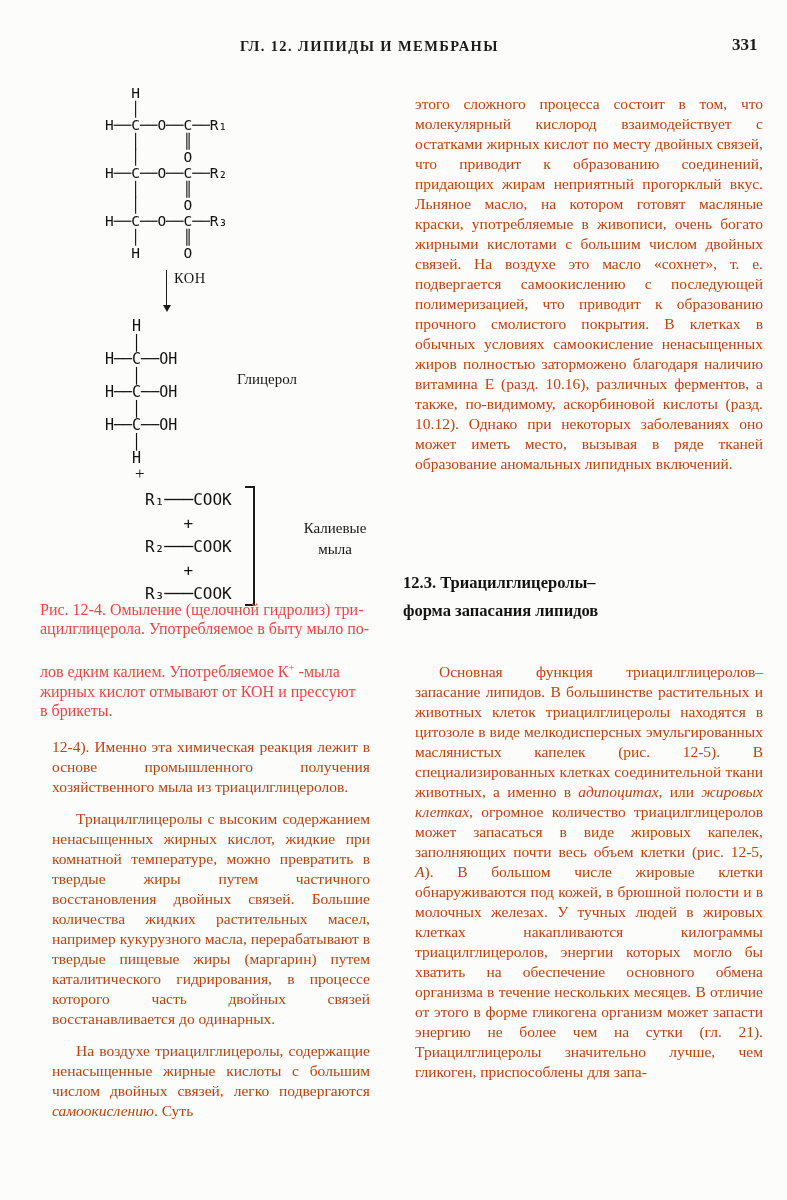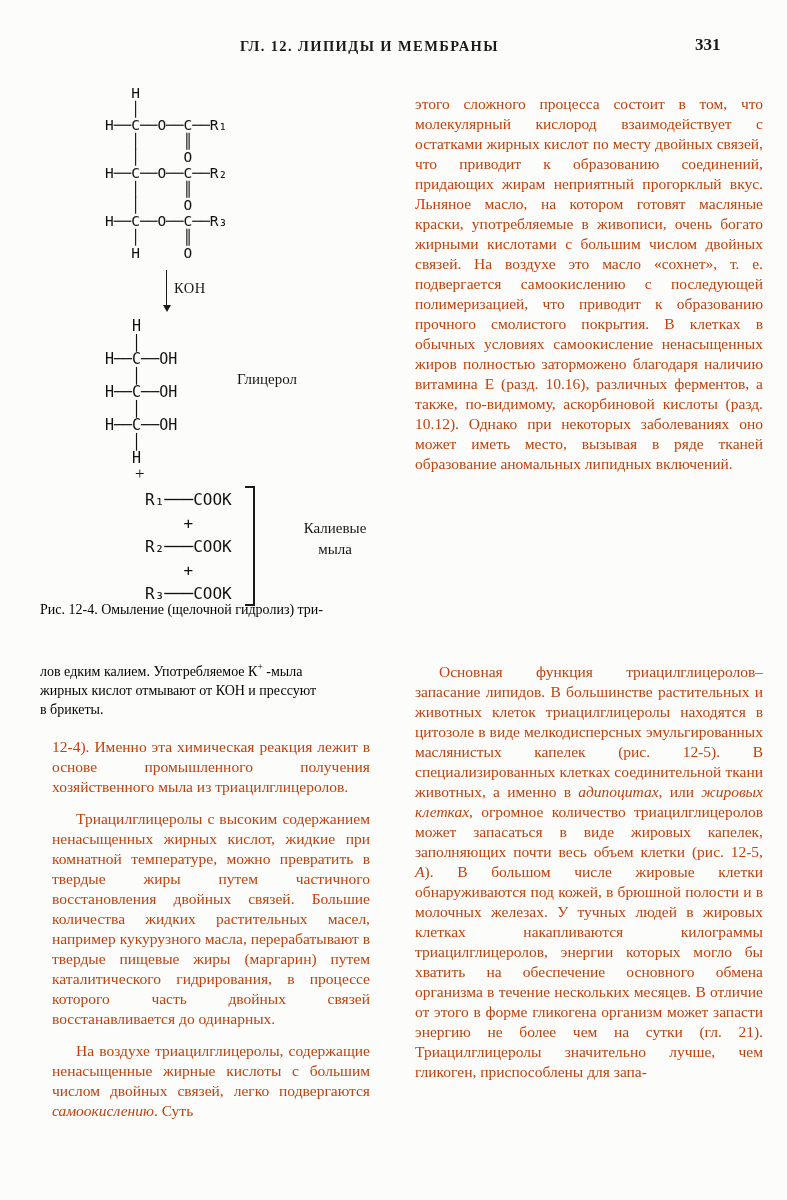--- a/index.html
+++ b/index.html
@@ -4,50 +4,50 @@
 <style>
   html,body{margin:0;padding:0;}
   body{background:#e9e9e7; font-family:"Liberation Serif","DejaVu Serif",serif;}
   .page{
     position:relative; width:787px; height:1200px;
     background:#fcfcfa; color:#161616; overflow:hidden;
   }
   
   .chapter{position:absolute; left:240px; top:38px; font-size:14.5px; font-weight:bold;
            letter-spacing:1.4px; color:#1b1b1b;}
-  .pagenum{position:absolute; left:695px; top:35px; font-size:17px; font-weight:bold; color:#1b1b1b;}
+  .pagenum{position:absolute; left:732px; top:35px; font-size:17px; font-weight:bold; color:#1b1b1b;}
   
   .col-left{position:absolute; left:40px; top:80px; width:342px; height:1090px;}
   .col-right{position:absolute; left:403px; top:80px; width:348px; height:1090px;}
   
   .chem{
     font-family:"DejaVu Sans Mono",monospace; white-space:pre; color:#111;
     position:absolute; margin:0;
   }
   .tag-chem{left:65px; top:5px; font-size:14.5px; line-height:16px;}
-  .koh{position:absolute; left:126px; top:190px; display:flex; align-items:center; gap:7px;}
+  .koh{position:absolute; left:126px; top:190px; display:flex; align-items:flex-start; gap:7px;}
   .arrow-down{position:relative; width:0; height:36px; border-left:1.6px solid #1a1a1a;}
   .arrow-down::after{
     content:""; position:absolute; left:-4.3px; bottom:-6px;
     border-left:4px solid transparent; border-right:4px solid transparent;
     border-top:7px solid #1a1a1a;
   }
   .koh-label{font-size:14.5px; letter-spacing:0.5px;}
   .glyc-wrap{position:absolute; left:65px; top:238px; width:277px;}
   .glyc-chem{position:relative; left:0; top:0; font-size:15px; line-height:16.5px;}
   .glyc-label{position:absolute; left:132px; top:53px; font-size:15px; font-family:"Liberation Serif",serif;}
   .plus-sign{position:absolute; left:95px; top:384px; font-size:17px;}
   .soap-wrap{position:absolute; left:65px; top:408px; width:277px; height:120px;margin-left:40px;}
   .soap-chem{position:relative; font-size:16px; line-height:23.5px;}
   .soap-bracket{position:absolute; left:100px; top:-2px; width:8px; height:116px;
     border-top:2px solid #1a1a1a; border-right:2px solid #1a1a1a; border-bottom:2px solid #1a1a1a;}
   .soap-label{position:absolute; left:135px; top:30px; width:110px; text-align:center;
     font-size:15px; line-height:21px; font-family:"Liberation Serif",serif;}
   
-  .caption{position:absolute; left:0px; top:520px; width:341px; font-size:14px; line-height:19.3px; color:#000000;}
+  .caption{position:absolute; left:0px; top:520px; width:341px; font-size:16px; line-height:19.3px; color:#ef4444;}
   
   .body-text{position:absolute; left:0; top:645px; width:342px;}
   .para{margin:12px; font-size:15.5px; line-height:20px; text-align:justify; color:#c2410c;}
   .para.ind{text-indent:24px;}
   .rp1{position:absolute; left:0; top:2px; width:348px;}
   .sec-heading{position:absolute; left:0; top:489px; width:348px; font-size:16.5px; font-weight:bold; line-height:28px; color:#131313;}
   .rp2{position:absolute; left:0; top:570px; width:348px;}
   .it{font-style:italic;}
   .sup{font-size:0.68em; vertical-align:super;}
 </style>
@@ -96,27 +96,28 @@
     <div class="soap-wrap">
       <pre class="chem soap-chem" style="position:relative;">R₁───COOK
     +
 R₂───COOK
     +
 R₃───COOK</pre>
       <div class="soap-bracket"></div>
       <div class="soap-label"><span>Калиевые</span><br><span>мыла</span></div>
     </div>
 
-    <div class="caption"><span>Рис. 12-4. Омыление (щелочной гидролиз) три-</span><br><br><br><span>лов едким калием. Употребляемое К</span><span class="sup">+</span><span> -мыла</span><br><span>жирных кислот отмывают от КОН и прессуют</span><br><span>в брикеты.</span></div>
+    <div class="caption"><span>Рис. 12-4. Омыление (щелочной гидролиз) три-</span><br><span>ацилглицерола. Употребляемое в быту мыло по-</span><br><br><span>лов едким калием. Употребляемое К</span><span class="sup">+</span><span> -мыла</span><br><span>жирных кислот отмывают от КОН и прессуют</span><br><span>в брикеты.</span></div>
 
     <div class="body-text">
       <p class="para"><span>12-4). Именно эта химическая реакция лежит в основе промышленного получения хозяйственного мыла из триацилглицеролов.</span></p>
       <p class="para ind"><span>Триацилглицеролы с высоким содержанием ненасыщенных жирных кислот, жидкие при комнатной температуре, можно превратить в твердые жиры путем частичного восстановления двойных связей. Большие количества жидких растительных масел, например кукурузного масла, перерабатывают в твердые пищевые жиры (маргарин) путем каталитического гидрирования, в процессе которого часть двойных связей восстанавливается до одинарных.</span></p>
       <p class="para ind"><span>На воздухе триацилглицеролы, содержащие ненасыщенные жирные кислоты с большим числом двойных связей, легко подвергаются </span><span class="it">самоокислению</span><span>. Суть</span></p>
     </div>
   </div>
 
   <div class="col-right">
     <p class="para rp1"><span>этого сложного процесса состоит в том, что молекулярный кислород взаимодействует с остатками жирных кислот по месту двойных связей, что приводит к образованию соединений, придающих жирам неприятный прогорклый вкус. Льняное масло, на котором готовят масляные краски, употребляемые в живописи, очень богато жирными кислотами с большим числом двойных связей. На воздухе это масло «сохнет», т. е. подвергается самоокислению с последующей полимеризацией, что приводит к образованию прочного смолистого покрытия. В клетках в обычных условиях самоокисление ненасыщенных жиров полностью заторможено благодаря наличию витамина Е (разд. 10.16), различных ферментов, а также, по-видимому, аскорбиновой кислоты (разд. 10.12). Однако при некоторых заболеваниях оно может иметь место, вызывая в ряде тканей образование аномальных липидных включений.</span></p>
+    <div class="sec-heading"><span>12.3. Триацилглицеролы–</span><br><span>форма запасания липидов</span></div>
     <p class="para ind rp2"><span>Основная функция триацилглицеролов–запасание липидов. В большинстве растительных и животных клеток триацилглицеролы находятся в цитозоле в виде мелкодисперсных эмульгированных маслянистых капелек (рис. 12-5). В специализированных клетках соединительной ткани животных, а именно в </span><span class="it">адипоцитах</span><span>, или </span><span class="it">жировых клетках</span><span>, огромное количество триацилглицеролов может запасаться в виде жировых капелек, заполняющих почти весь объем клетки (рис. 12-5, </span><span class="it">А</span><span>). В большом числе жировые клетки обнаруживаются под кожей, в брюшной полости и в молочных железах. У тучных людей в жировых клетках накапливаются килограммы триацилглицеролов, энергии которых могло бы хватить на обеспечение основного обмена организма в течение нескольких месяцев. В отличие от этого в форме гликогена организм может запасти энергию не более чем на сутки (гл. 21). Триацилглицеролы значительно лучше, чем гликоген, приспособлены для запа-</span></p>
   </div>
 
 </div>
 
 </body></html>

